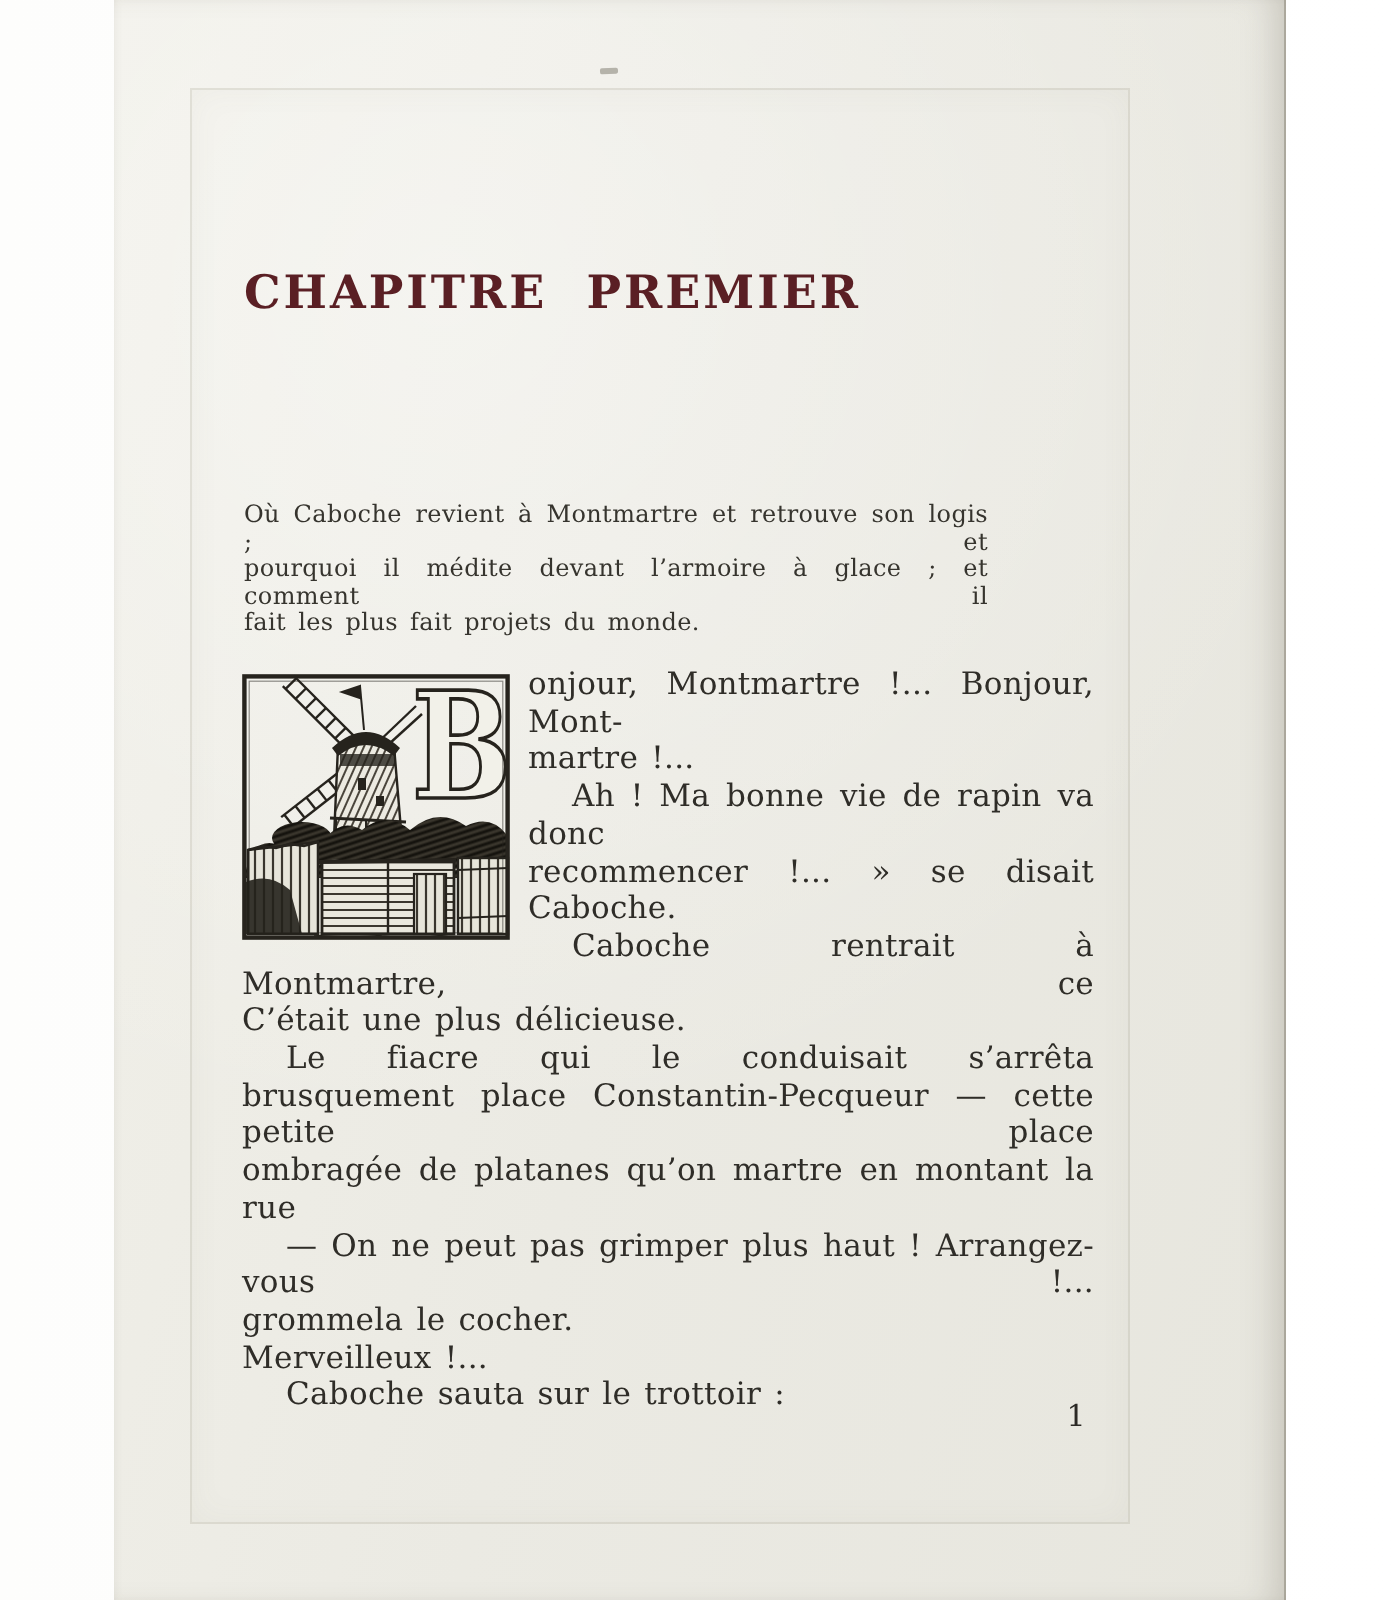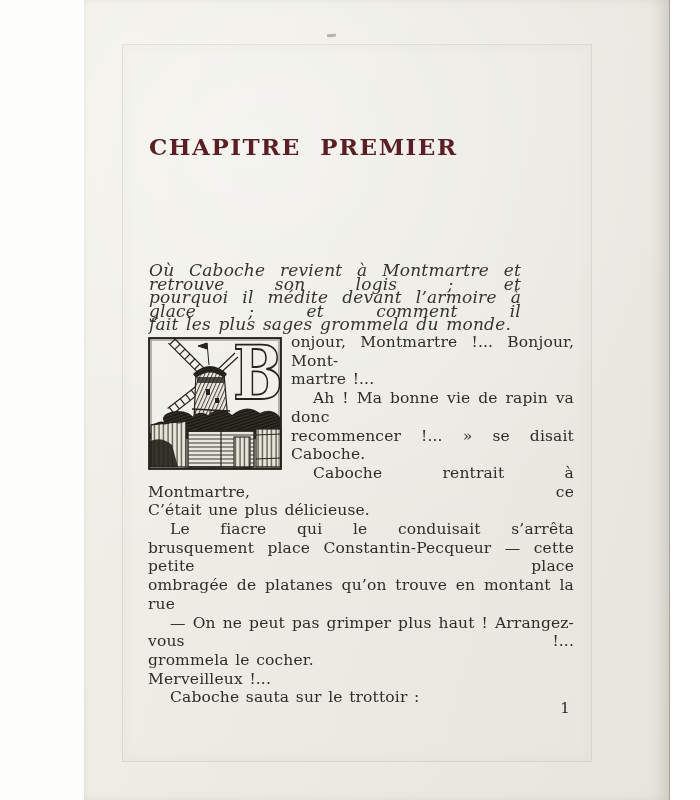--- a/index.html
+++ b/index.html
@@ -14,40 +14,39 @@
   }
   
   .page {
     position:absolute; left:57px; top:0; width:586px; height:800px;
     background:
       radial-gradient(130% 90% at 28% 18%, rgba(255,255,255,0.40), rgba(0,0,0,0) 60%),
       linear-gradient(105deg, #f1f0e9 0%, #ebeae3 48%, #e7e6de 100%);
     box-shadow: inset -14px 0 18px -10px rgba(100,95,80,0.28),
                 inset -1px 0 0 rgba(120,115,100,0.40),
                 inset 2px 0 6px -4px rgba(120,115,100,0.25);
-    margin-left: 27px;
   }
   
   .platemark {
     position:absolute; left:38px; top:44px; width:468px; height:716px;
     border:1px solid rgba(125,117,96,0.16);
     box-shadow: inset 0 0 16px rgba(125,117,96,0.05);
   }
   .artifact {
     position:absolute; left:243px; top:34px; width:9px; height:3px;
     background:#a09d94; border-radius:1px; transform:rotate(-3deg); opacity:.75;
   }
   .title {
     position:absolute; left:65px; top:135px;
     font-size:23px; font-weight:bold; line-height:1;
     color:#5a1f24; letter-spacing:1.5px; word-spacing:10px;
   }
   .epigraph {
-    position:absolute; left:65px; top:264px; width:372px;
-    font-size:17px; font-style:italic; line-height:13.6px;
+    position:absolute; left:65px; top:251px; width:372px;
+    font-size:12px; line-height:13.6px;
     color:#36342e; letter-spacing:0.2px; word-spacing:2px;
   }
   .bodytext {
     position:absolute; left:64px; top:333px; width:426px;
     font-size:15.5px; line-height:18.7px;
     color:#2f2d28; letter-spacing:0.15px; word-spacing:1.5px;
   }
   .line { text-align:justify; text-align-last:justify; }
   .line.last { text-align:justify; text-align-last:left; }
   .line.indent { text-indent:22px; }
@@ -67,21 +66,21 @@
 <div class="scan">
   <div class="page">
     <div class="platemark"></div>
     <div class="artifact"></div>
 
     <div class="title">CHAPITRE PREMIER</div>
 
     <div class="epigraph">
         <div class="line">Où Caboche revient à Montmartre et retrouve son logis ; et</div>
         <div class="line">pourquoi il médite devant l’armoire à glace ; et comment il</div>
-        <div class="line last">fait les plus sages grommela du monde.</div>
+        <div class="line last">fait les plus fait projets du monde.</div>
       </div>
 
     <div class="bodytext">
       <div class="figure">
         <svg viewBox="0 0 134 133" xmlns="http://www.w3.org/2000/svg">
           <defs>
             <pattern id="ht" width="3.5" height="3.5" patternUnits="userSpaceOnUse" patternTransform="rotate(24)">
               <rect width="3.5" height="3.5" fill="#eceae1"></rect>
               <line x1="0.5" y1="0" x2="0.5" y2="3.5" stroke="#4a453c" stroke-width="1"></line>
             </pattern>
@@ -172,21 +171,21 @@
       </div>
 
     <div class="line">onjour, Montmartre !... Bonjour, Mont-</div>
         <div class="line last">martre !...</div>
         <div class="line indent">Ah ! Ma bonne vie de rapin va donc</div>
         <div class="line last">recommencer !... » se disait Caboche.</div>
         <div class="line indent">Caboche rentrait à Montmartre, ce</div>
         <div class="line last">C’était une plus délicieuse.</div>
         <div class="line indent">Le fiacre qui le conduisait s’arrêta</div>
         <div class="line">brusquement place Constantin-Pecqueur — cette petite place</div>
-        <div class="line">ombragée de platanes qu’on trouve en montant la rue</div>
+        <div class="line">ombragée de platanes qu’on martre en montant la rue</div>
         <div class="line indent">— On ne peut pas grimper plus haut ! Arrangez-vous !...</div>
         <div class="line last">grommela le cocher.</div>
         <div class="line last">Merveilleux !...</div>
         <div class="line last indent">Caboche sauta sur le trottoir :</div>
       </div>
 
     <div class="pagenum">1</div>
   </div>
 </div>
 

